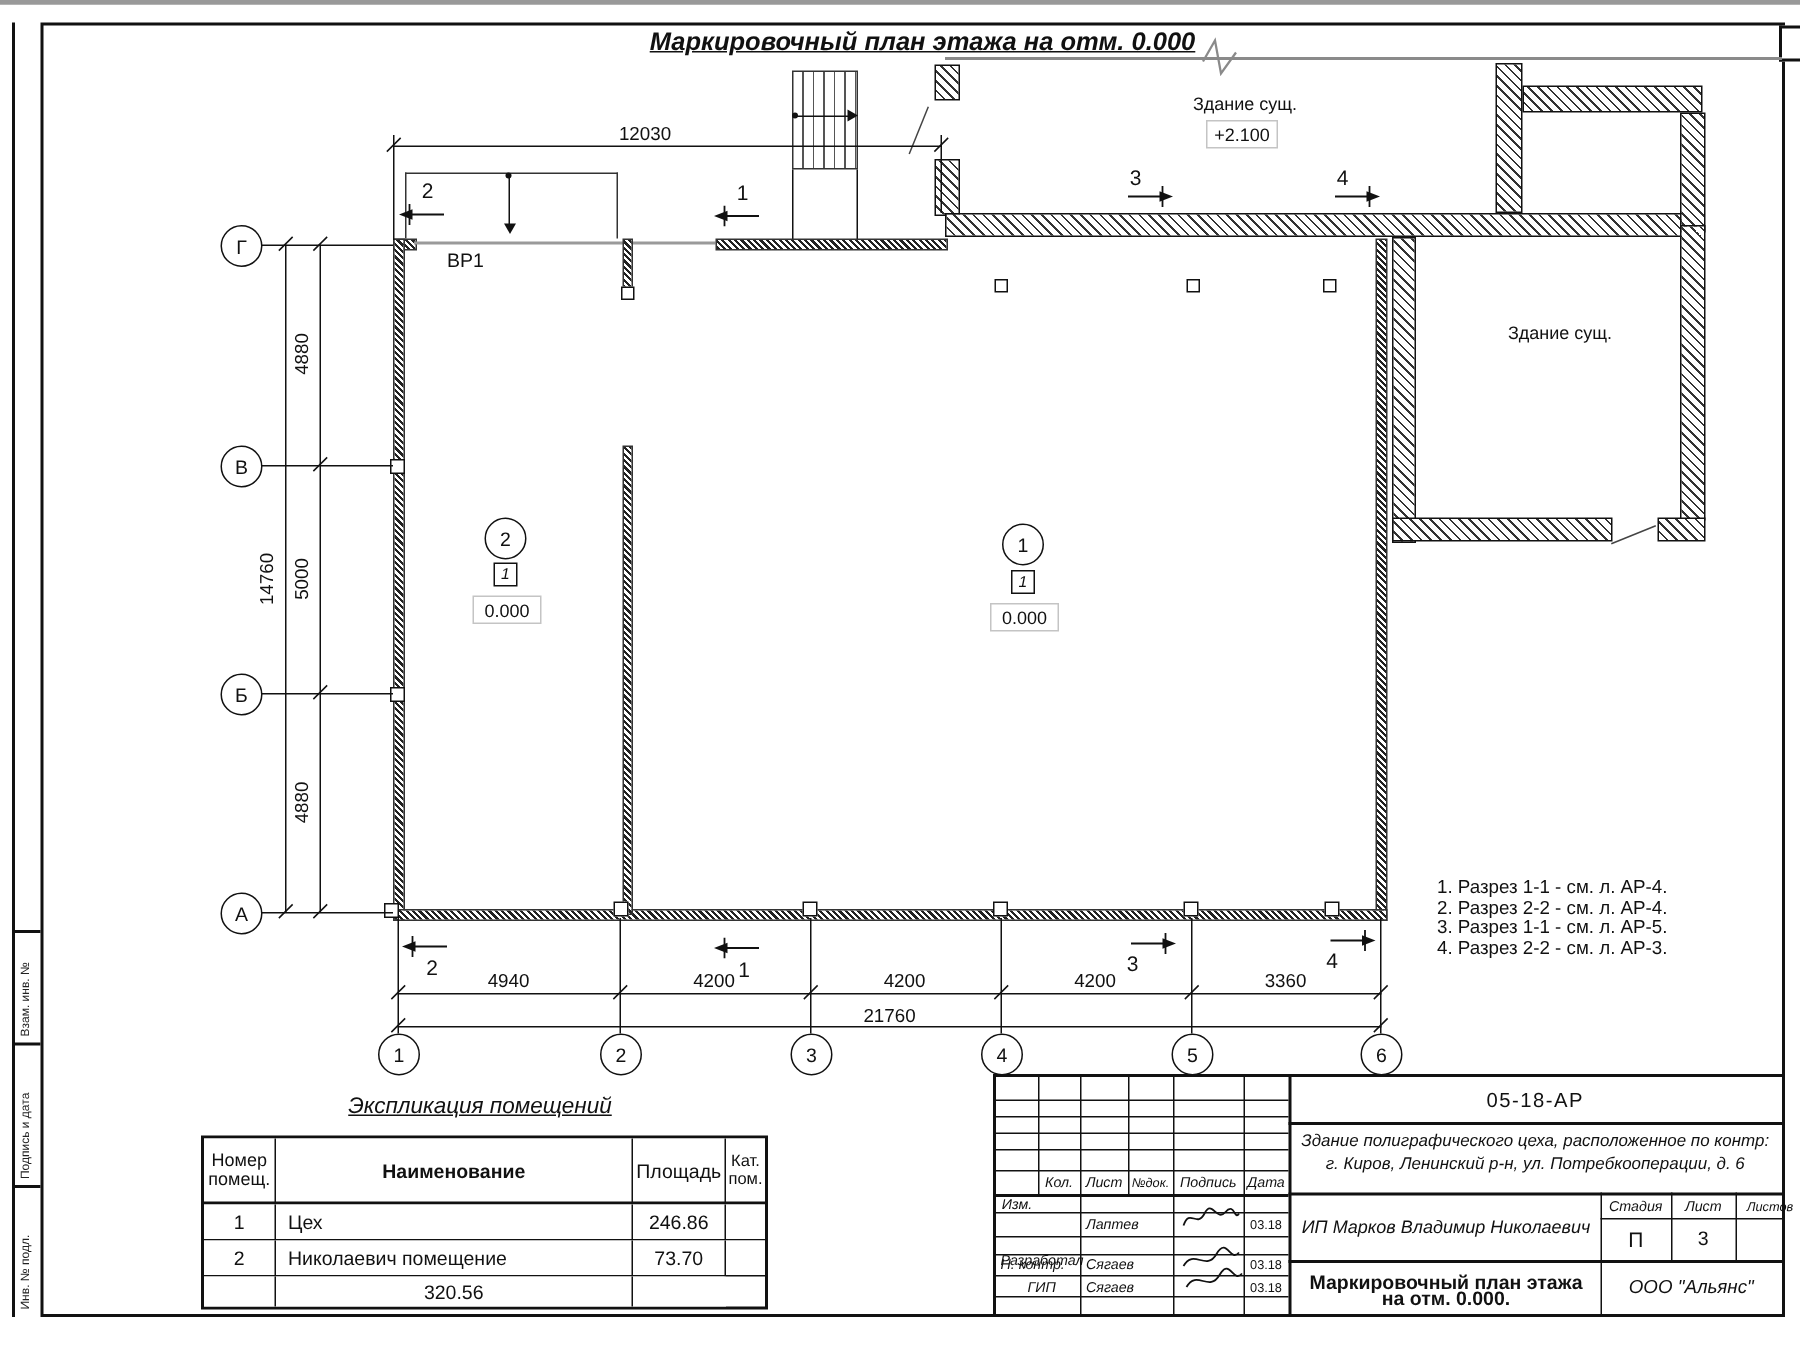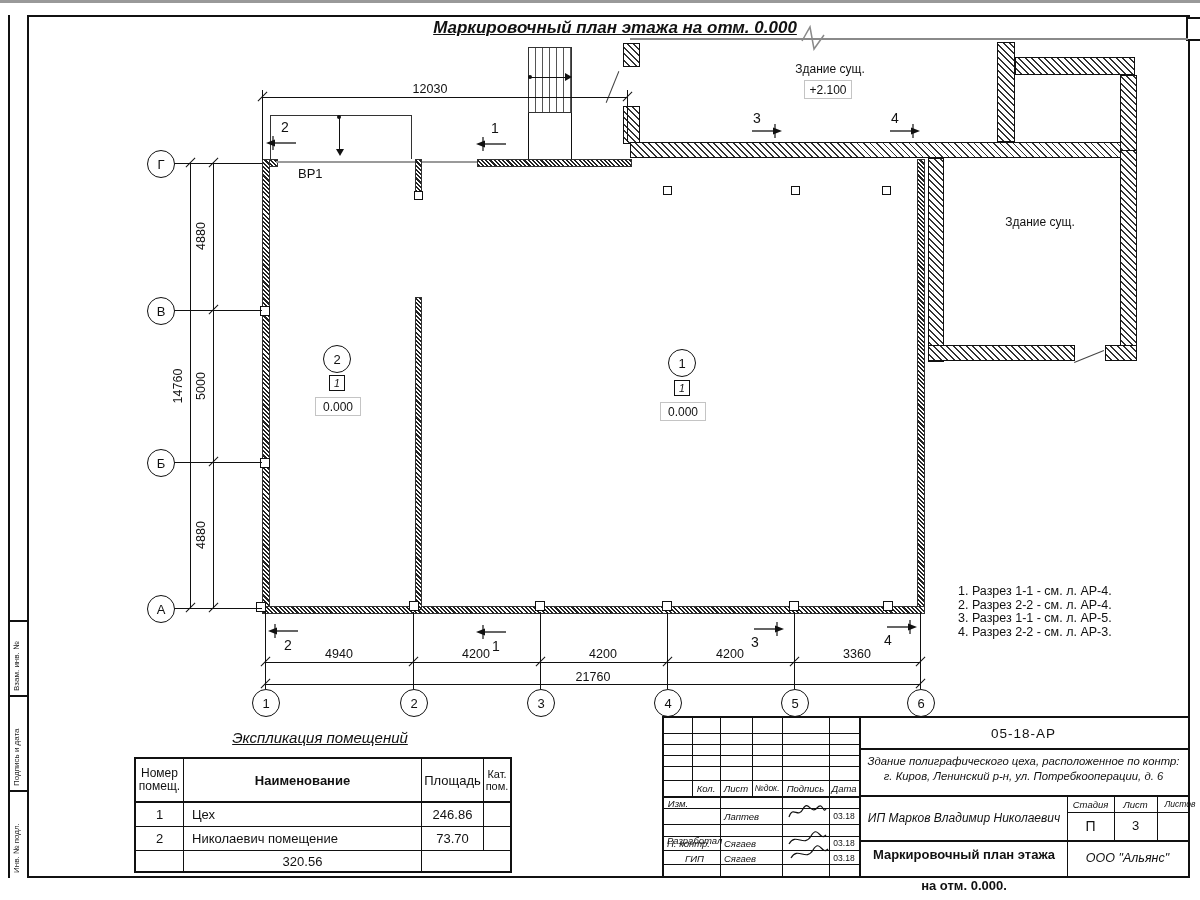--- a/index.html
+++ b/index.html
@@ -330,17 +330,17 @@
     <div class="txt it ctr" style="left:199px;top:37px;width:321px;font-size:11.3px;position:absolute;">Здание полиграфического цеха, расположенное по контр:</div>
     <div class="txt it ctr" style="left:199px;top:52px;width:321px;font-size:11.3px;position:absolute;">г. Киров,  Ленинский р-н, ул. Потребкооперации, д. 6</div>
     <div class="txt it ctr" style="left:197px;top:93px;width:206px;font-size:12px;white-space:normal;position:absolute;">ИП Марков Владимир Николаевич</div>
     <div class="tbtxt it ctr" style="left:403px;top:81px;width:47px;">Стадия</div>
     <div class="tbtxt it ctr" style="left:450px;top:81px;width:43px;">Лист</div>
     <div class="tbtxt it ctr" style="left:493px;top:81px;width:46px;font-size:8.5px;">Листов</div>
     <div class="txt ctr" style="left:403px;top:100px;width:47px;font-size:14px;position:absolute;">П</div>
     <div class="txt ctr" style="left:450px;top:100px;width:43px;font-size:13px;position:absolute;">3</div>
     <div class="txt ctr" style="left:493px;top:100px;width:31px;font-size:13px;position:absolute;"></div>
     <div class="txt ctr" style="left:197px;top:129px;width:206px;font-size:13px;font-weight:600;position:absolute;">Маркировочный план этажа</div>
-    <div class="txt ctr" style="left:197px;top:160px;width:206px;font-size:13px;font-weight:600;position:absolute;">на отм. 0.000.</div>
+    <div class="txt ctr" style="left:197px;top:140px;width:206px;font-size:13px;font-weight:600;position:absolute;">на отм. 0.000.</div>
     <div class="txt it ctr" style="left:403px;top:133px;width:121px;font-size:12.5px;position:absolute;">ООО "Альянс"</div>
   </div>
 
 </div>
 
 </body></html>

